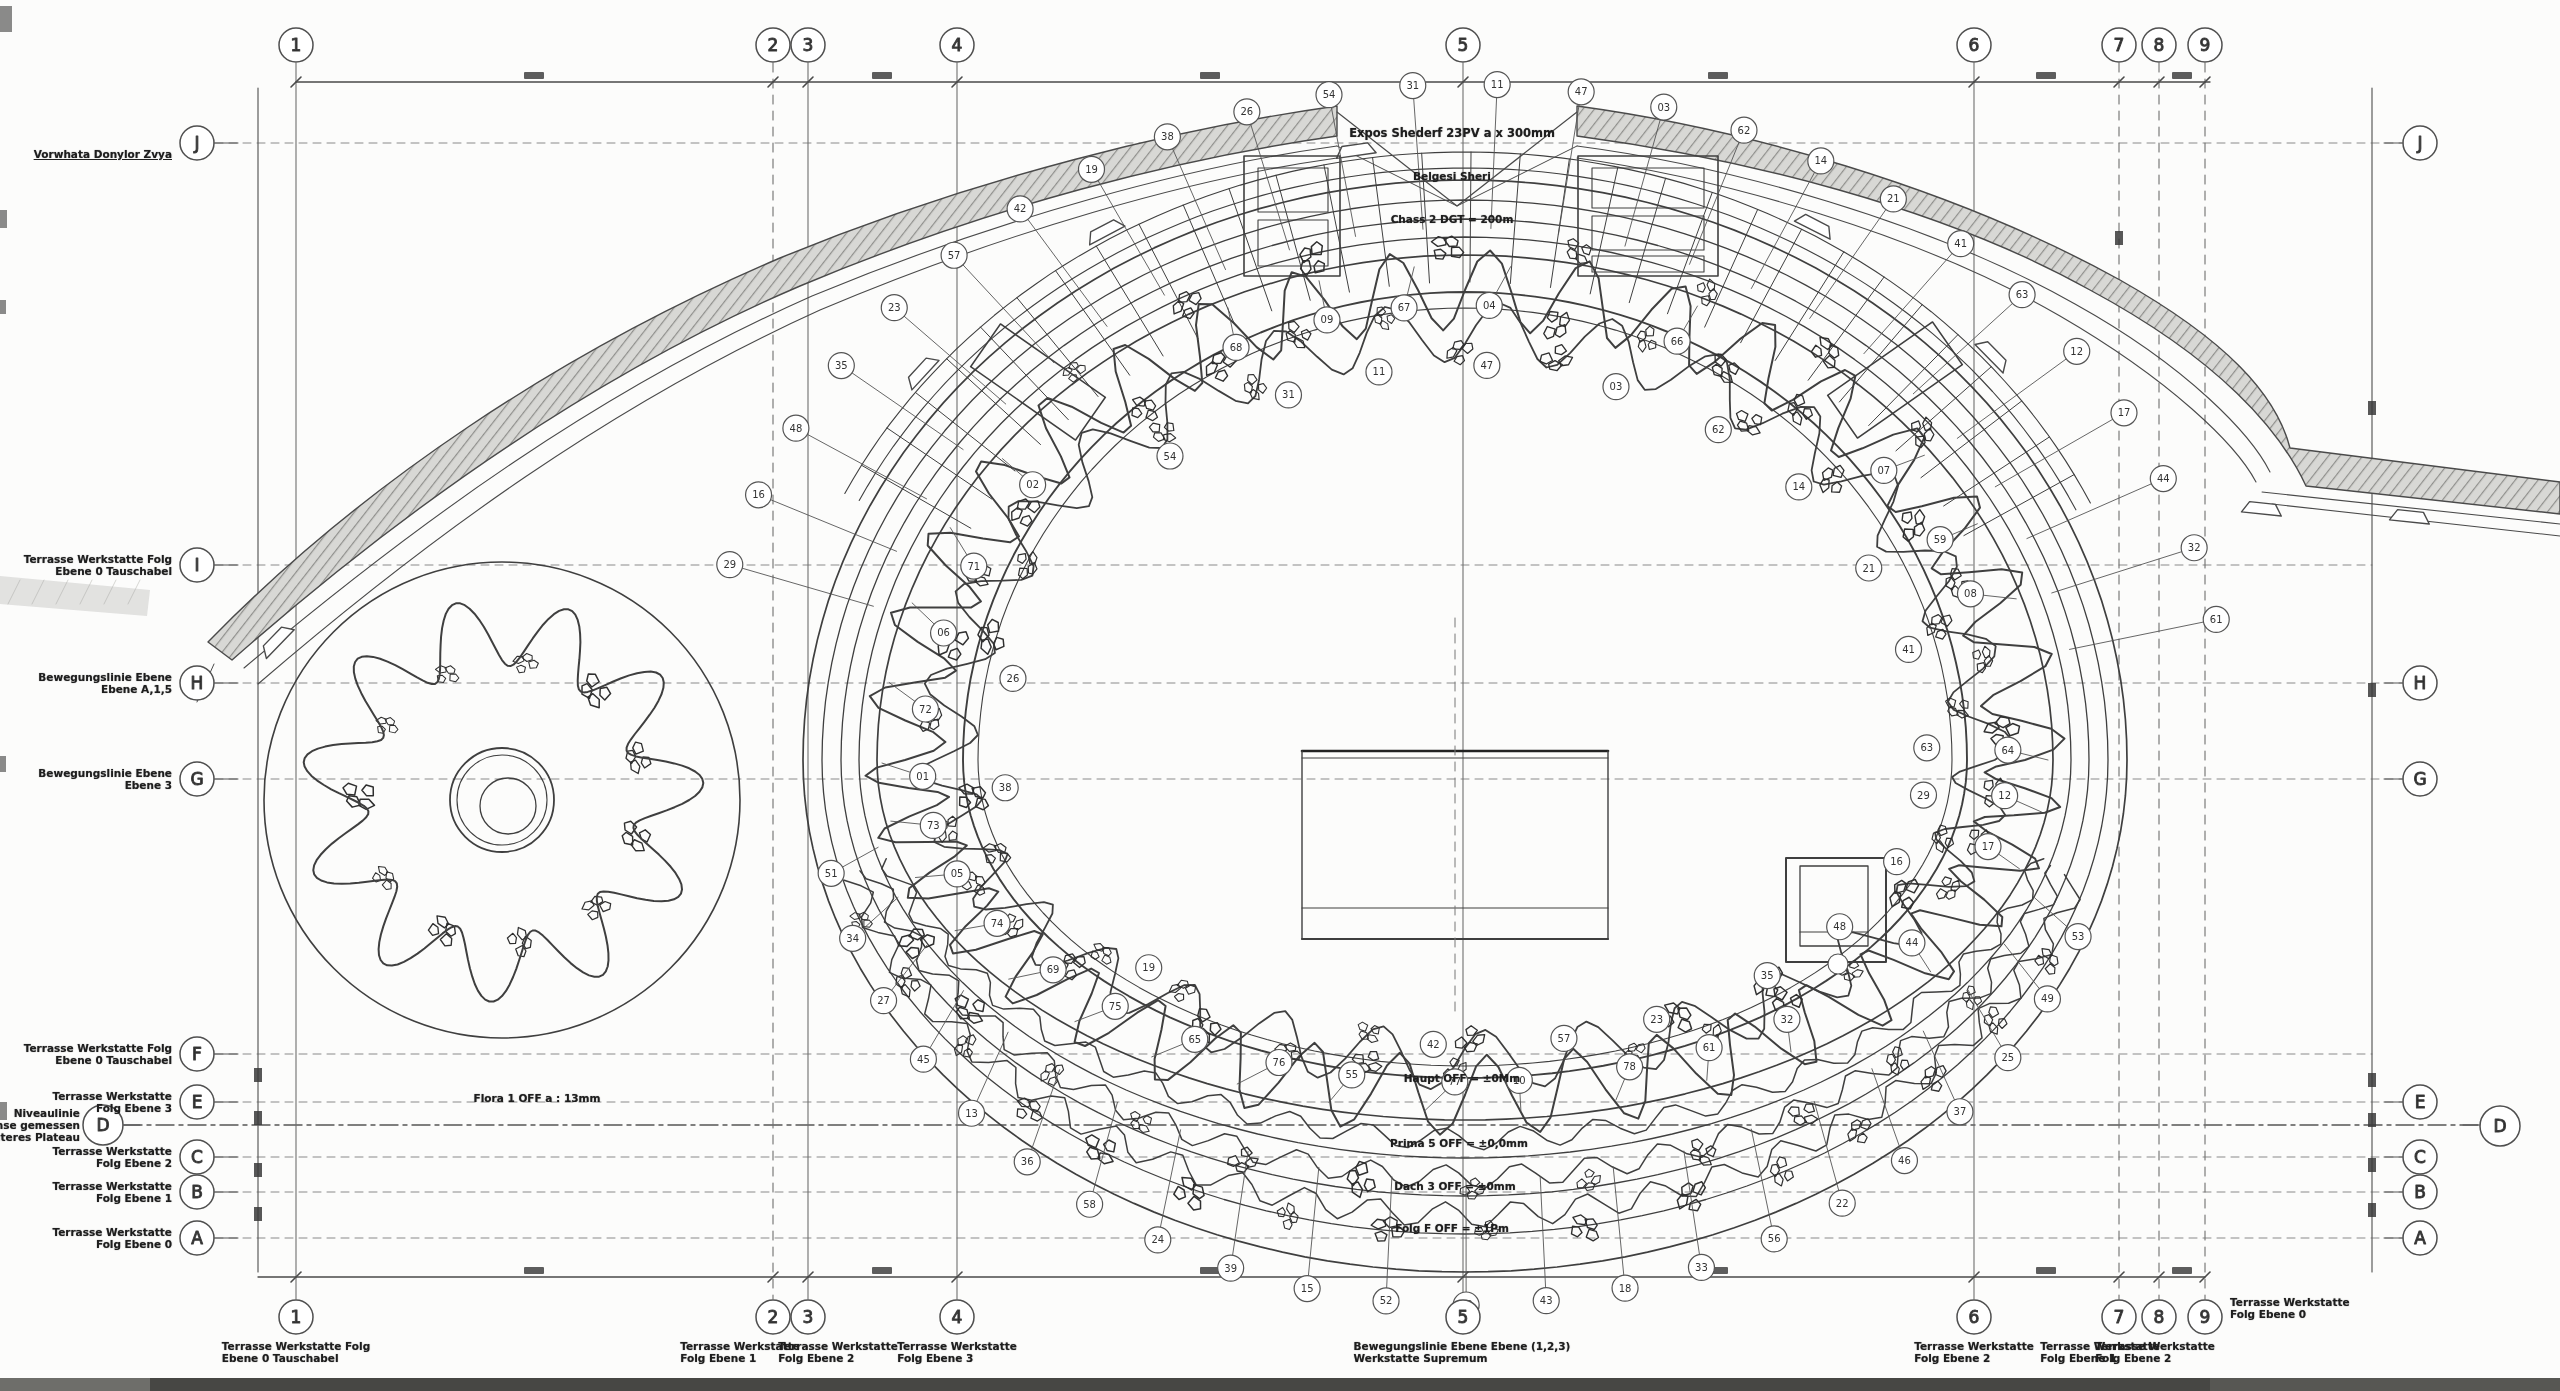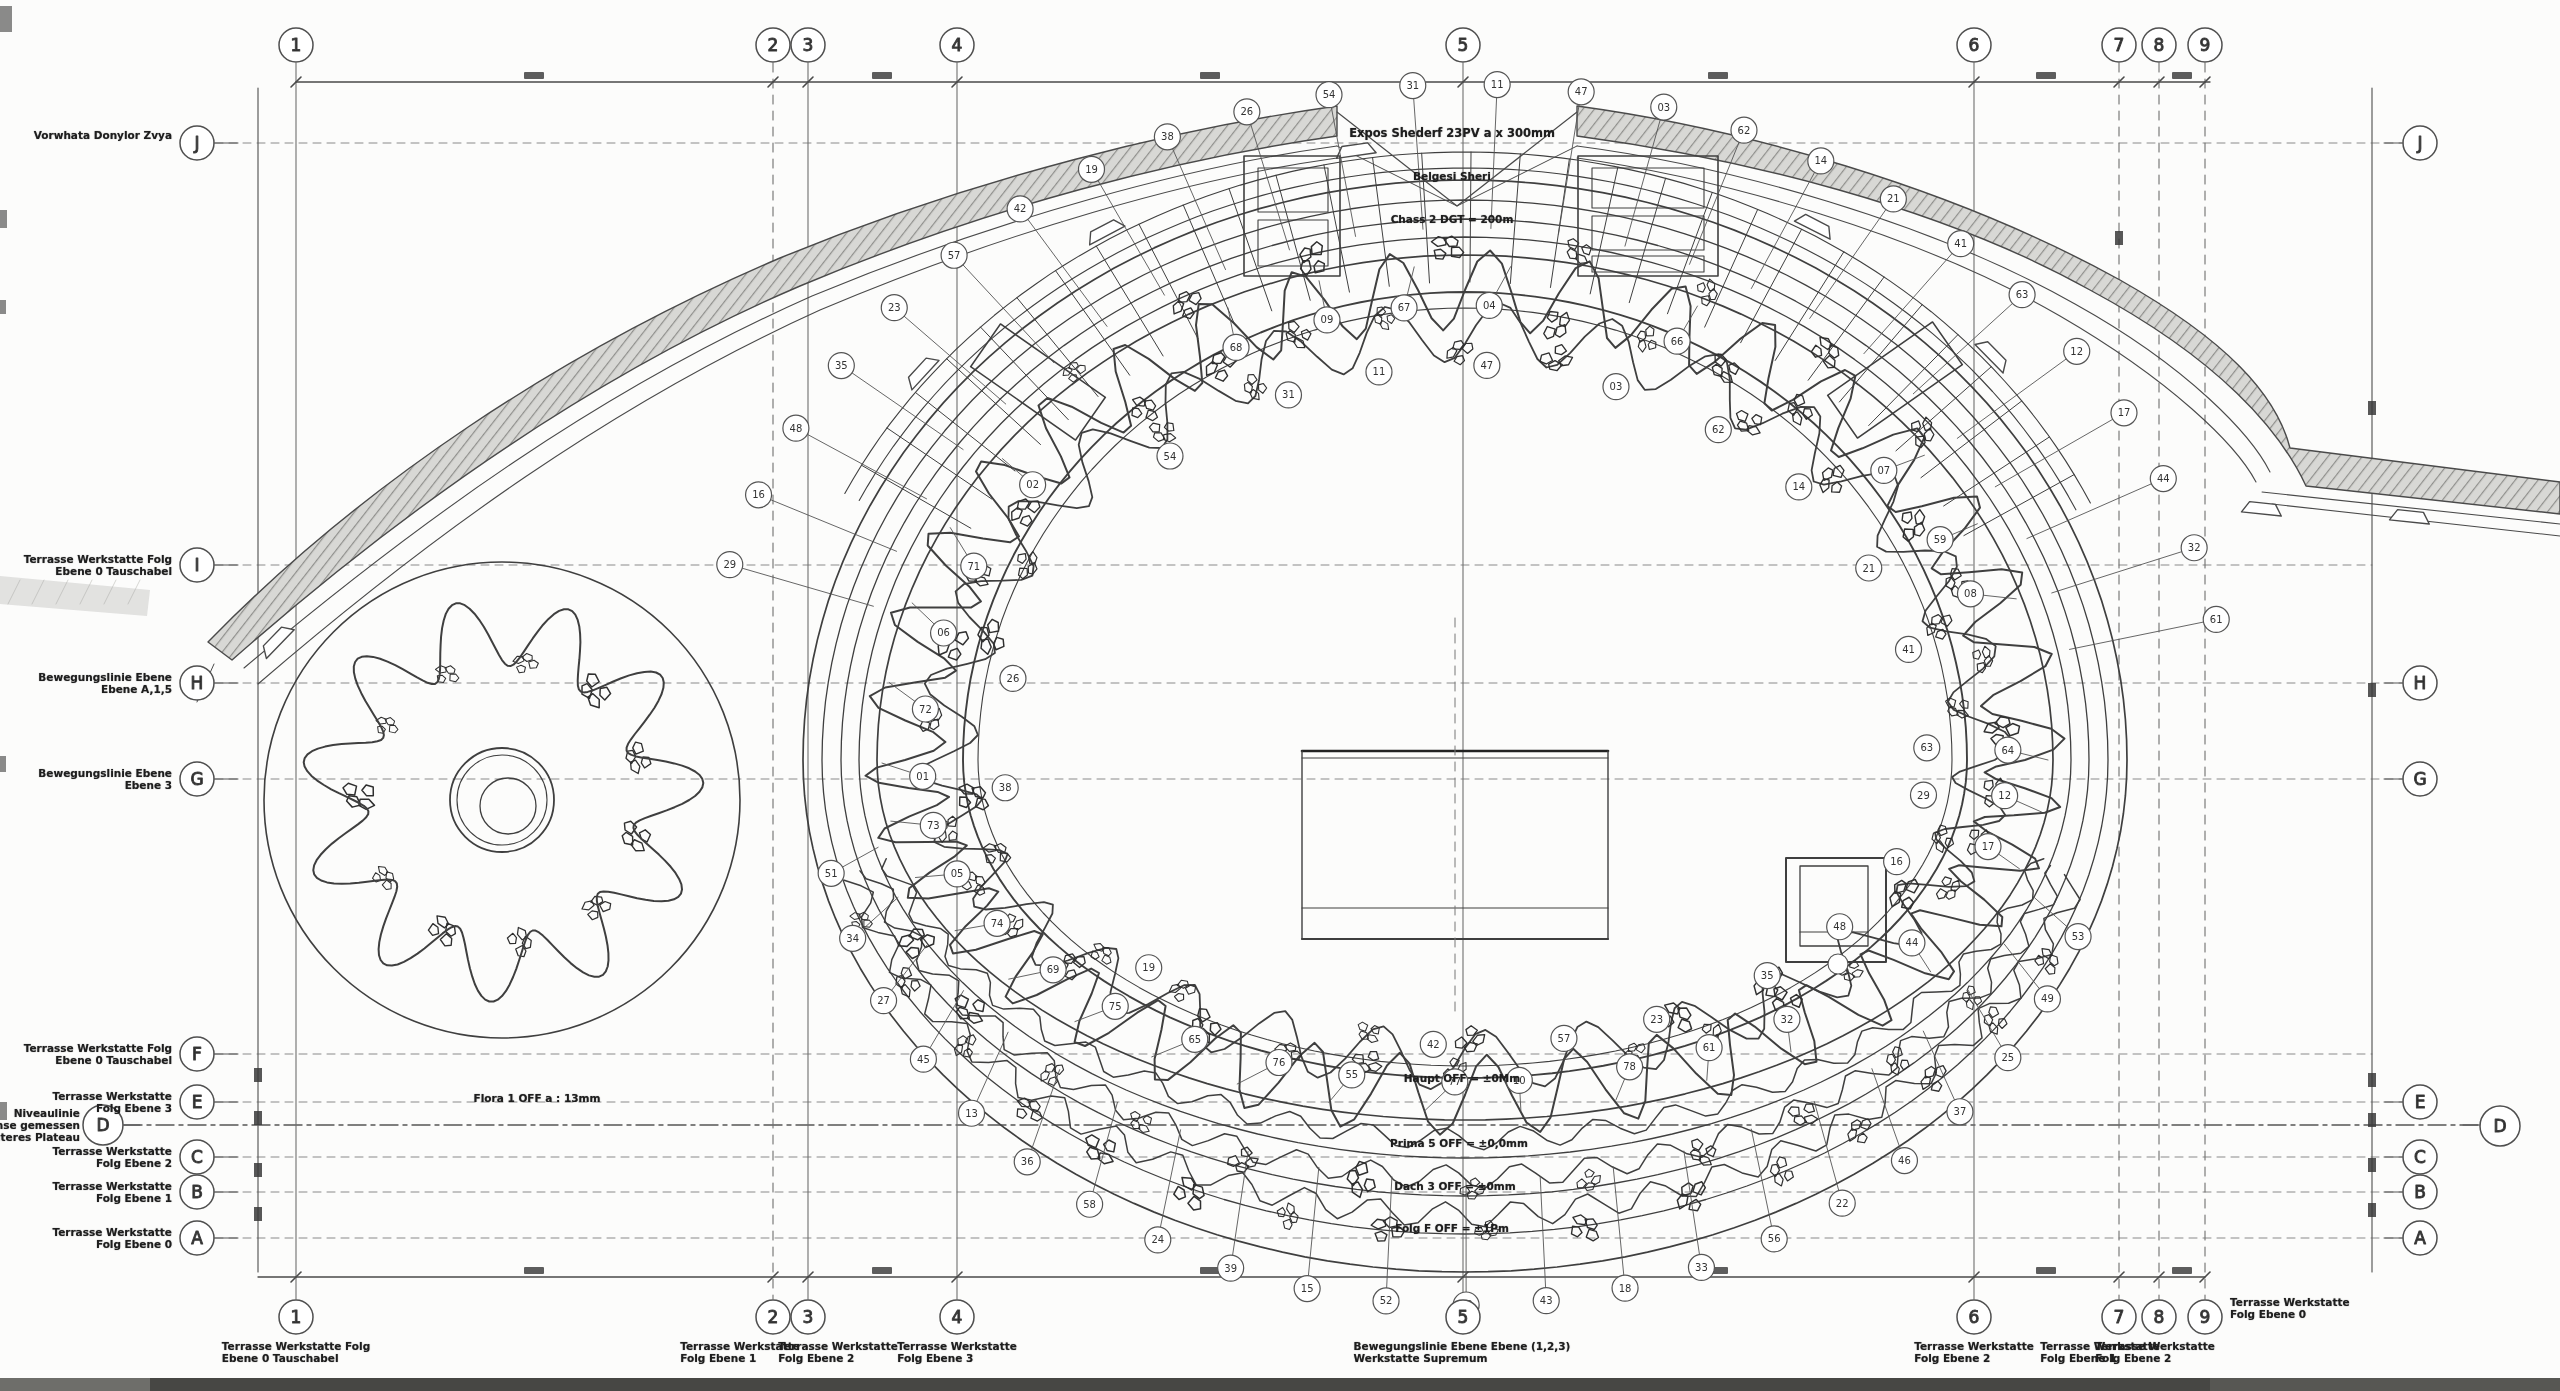--- a/index.html
+++ b/index.html
@@ -696,21 +696,21 @@
 
   <div class="lbl" style="left:537px;top:1098px">Flora 1 OFF a : 13mm</div>
 
   <div class="lbl l" style="left:2230px;top:1308px">Terrasse Werkstatte
 Folg Ebene 0</div>
 
   <div class="bottomband">
     <div class="seg1"></div>
     <div class="seg2"></div>
   </div>
-<div class="lbl r" style="left: 172px; top: 135px;">Vorwhata Donylor Zvya</div>
+<div class="lbl r" style="left: 172px; top: 154px; text-decoration: underline;">Vorwhata Donylor Zvya</div>
     <div class="lbl r" style="left: 172px; top: 565px;">Terrasse Werkstatte Folg
 Ebene 0 Tauschabel</div>
     <div class="lbl r" style="left: 172px; top: 683px;">Bewegungslinie Ebene
 Ebene A,1,5</div>
     <div class="lbl r" style="left: 172px; top: 779px;">Bewegungslinie Ebene
 Ebene 3</div>
     <div class="lbl r" style="left: 172px; top: 1054px;">Terrasse Werkstatte Folg
 Ebene 0 Tauschabel</div>
     <div class="lbl r" style="left: 172px; top: 1102px;">Terrasse Werkstatte
 Folg Ebene 3</div>

